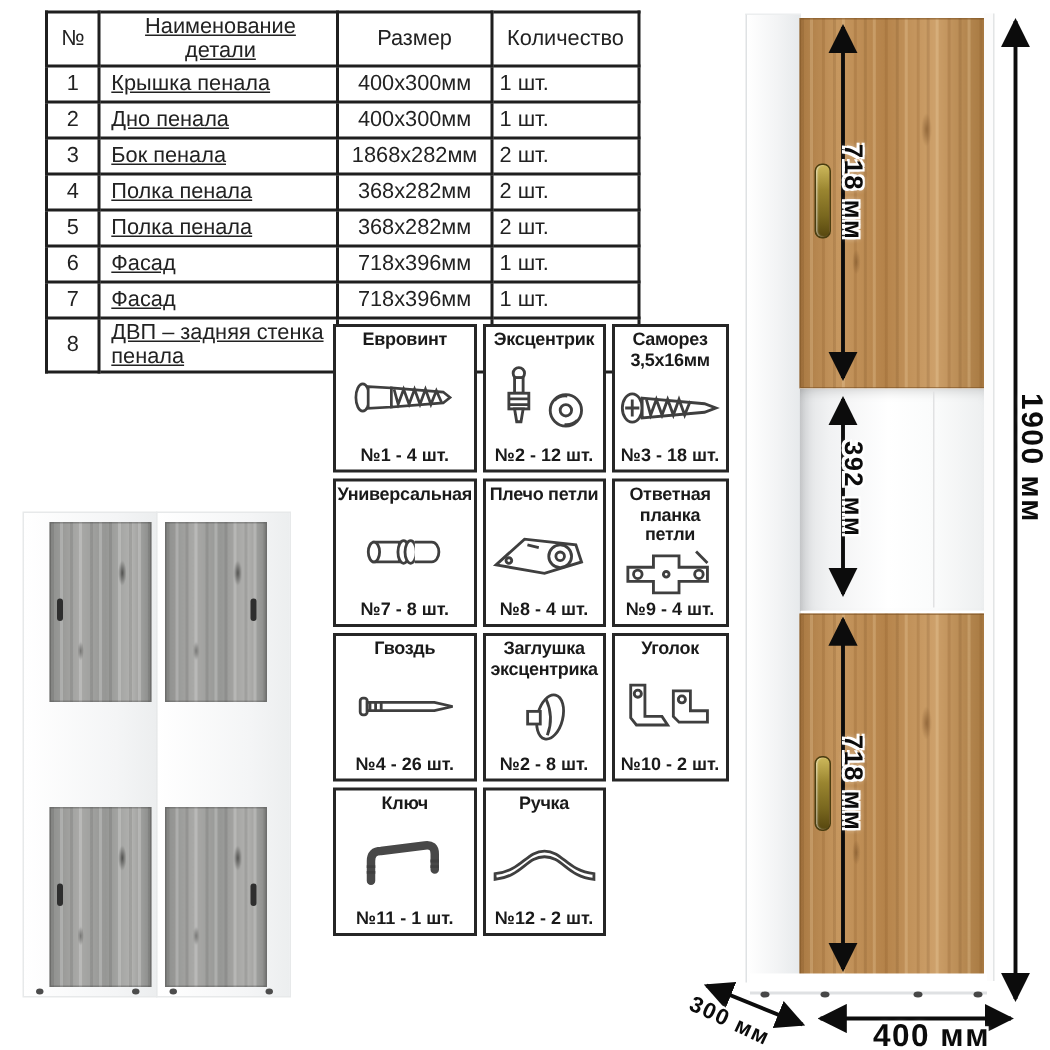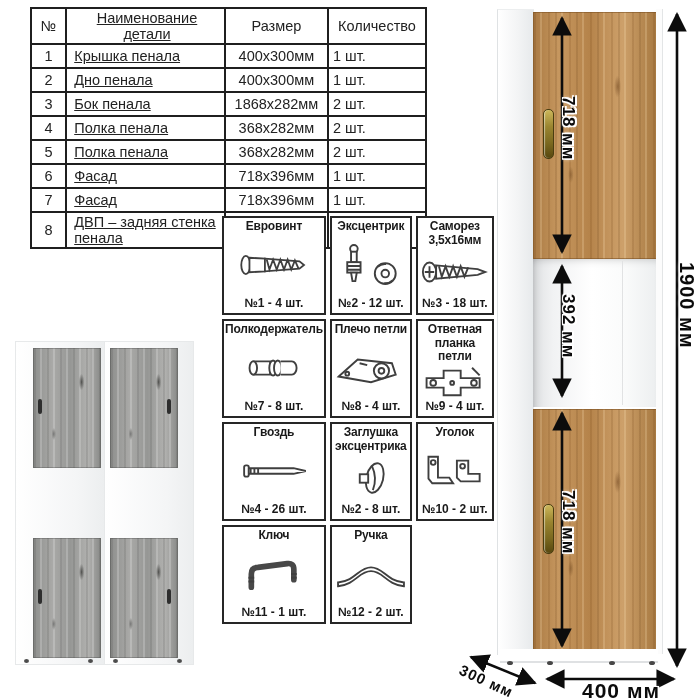--- a/index.html
+++ b/index.html
@@ -197,21 +197,21 @@
           <ellipse class="fl" cx="11" cy="18" rx="7" ry="10"></ellipse>
           <path class="ln" d="M6,18 h10 M11,12 v12"></path>
           <path class="fl" d="M18,11 L62,15 L70,18 L62,21 L18,25 Z"></path>
           <path class="ln" d="M21,12 l3,11 l4,-11 l4,11 l4,-11 l4,11 l4,-11 l4,11 l4,-10"></path>
         </svg>
       </div>
       <div class="hw-qty">№3 - 18 шт.</div>
     </div>
 
     <div class="hw-cell">
-      <div class="hw-name">Полкодержатель</div>
+      <div class="hw-name">Универсальная</div>
       <div class="hw-icon">
         <svg class="hw" width="72" height="32" viewBox="0 0 76 34">
           <path class="fl" d="M16,10 h18 v14 h-18 z"></path>
           <ellipse class="fl" cx="16" cy="17" rx="4" ry="7"></ellipse>
           <ellipse class="fl" cx="37" cy="17" rx="4" ry="8"></ellipse>
           <ellipse class="fl" cx="42" cy="17" rx="4" ry="8"></ellipse>
           <path class="fl" d="M45,10 h12 a5,7 0 0 1 0,14 h-12"></path>
         </svg>
       </div>
       <div class="hw-qty">№7 - 8 шт.</div>

